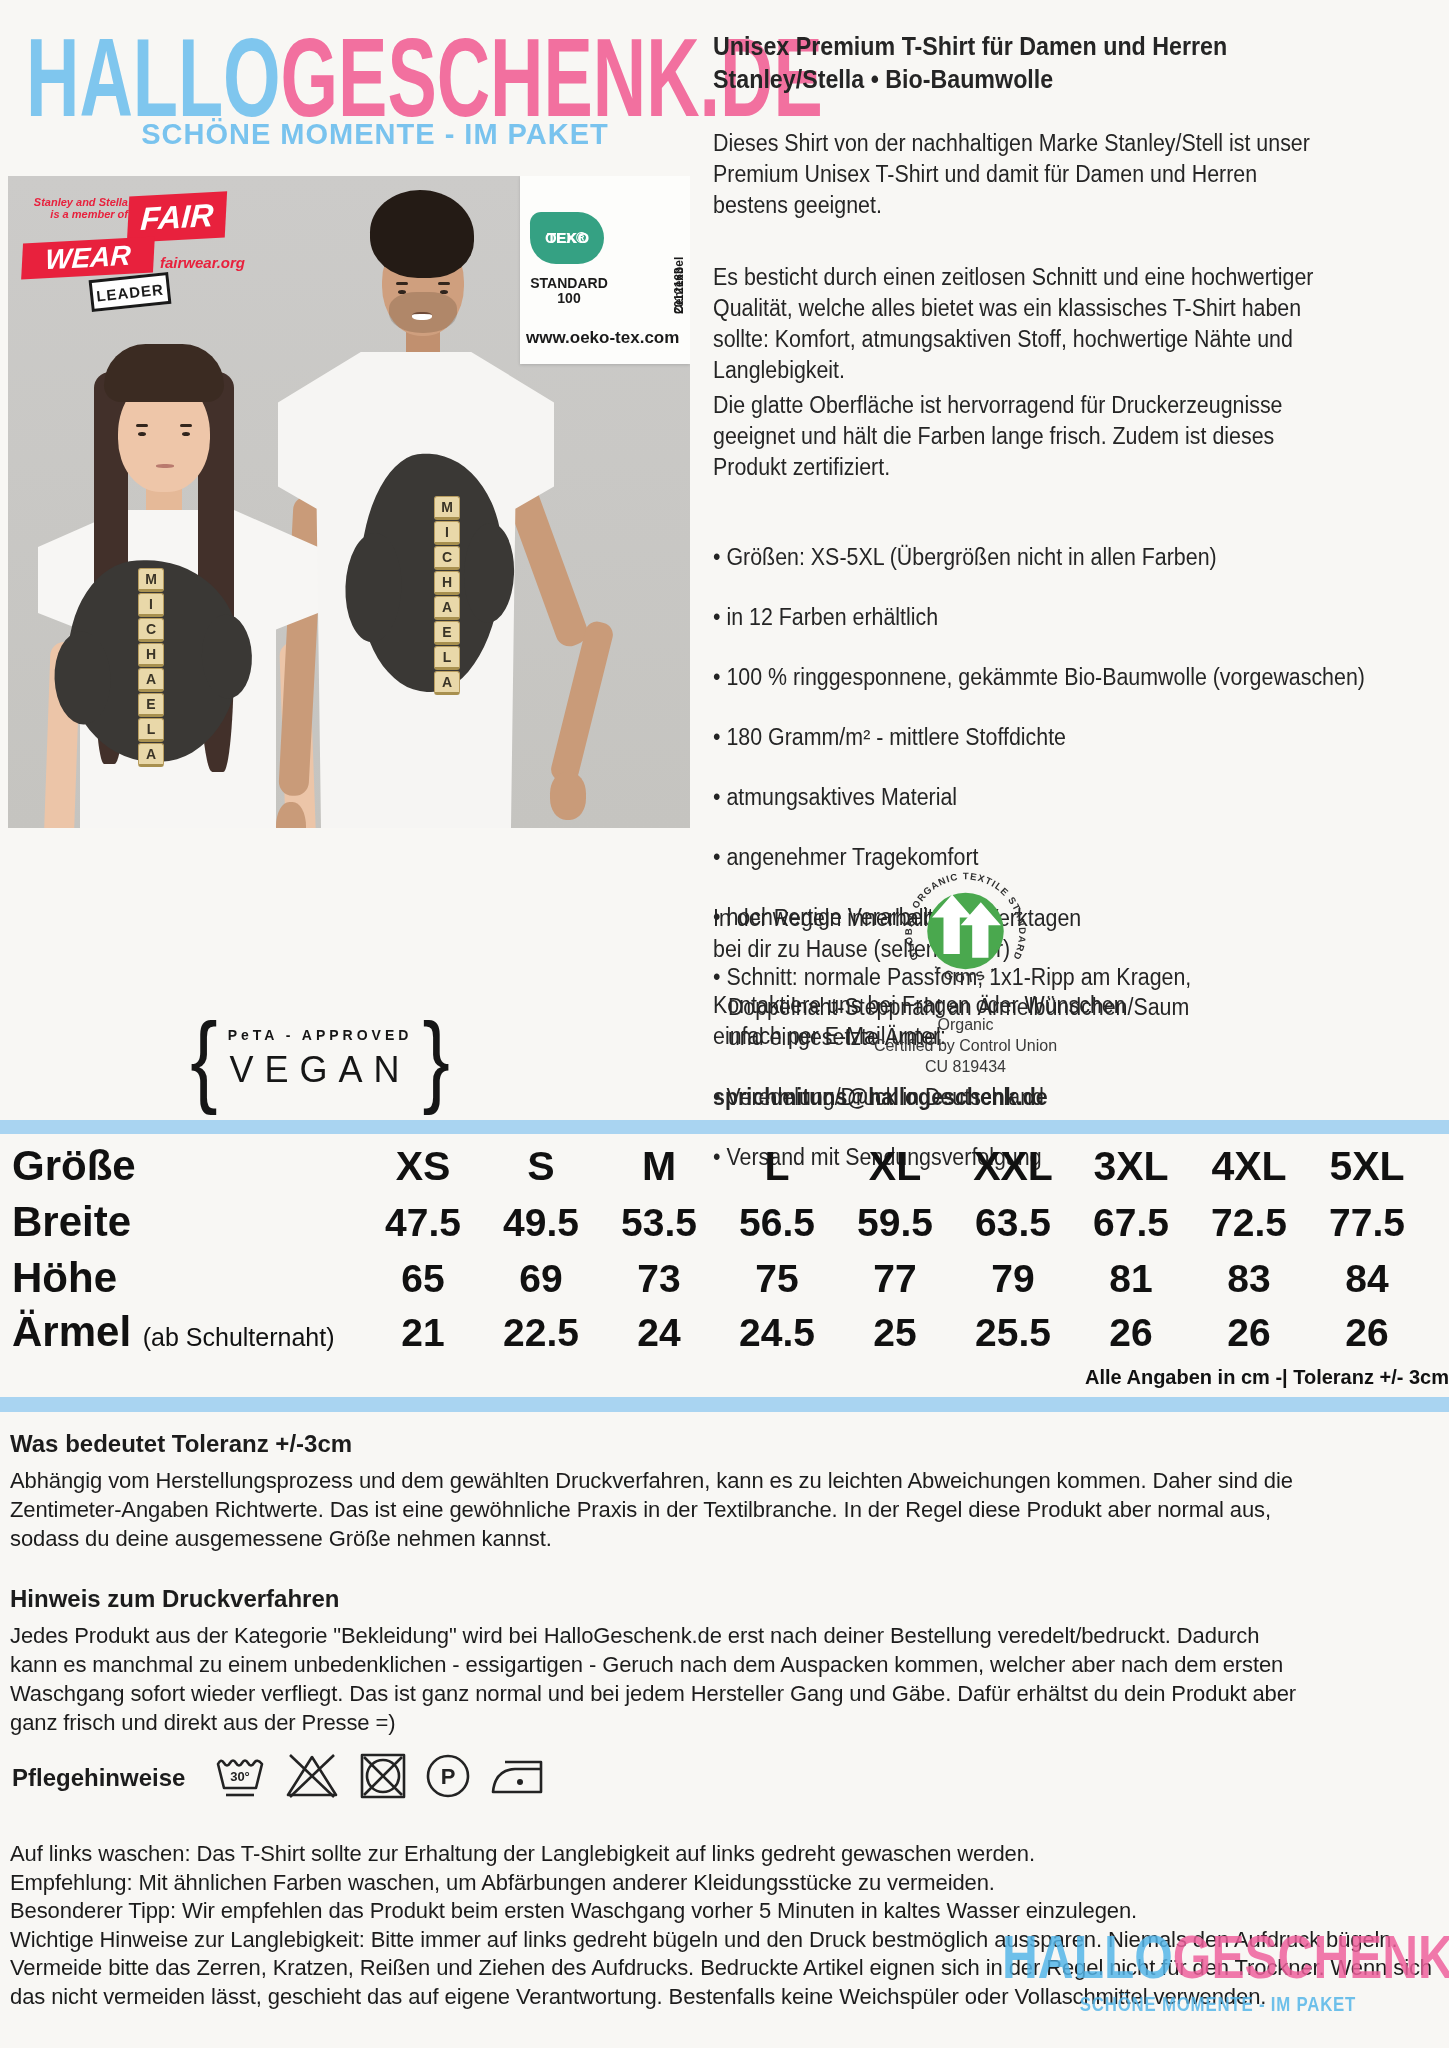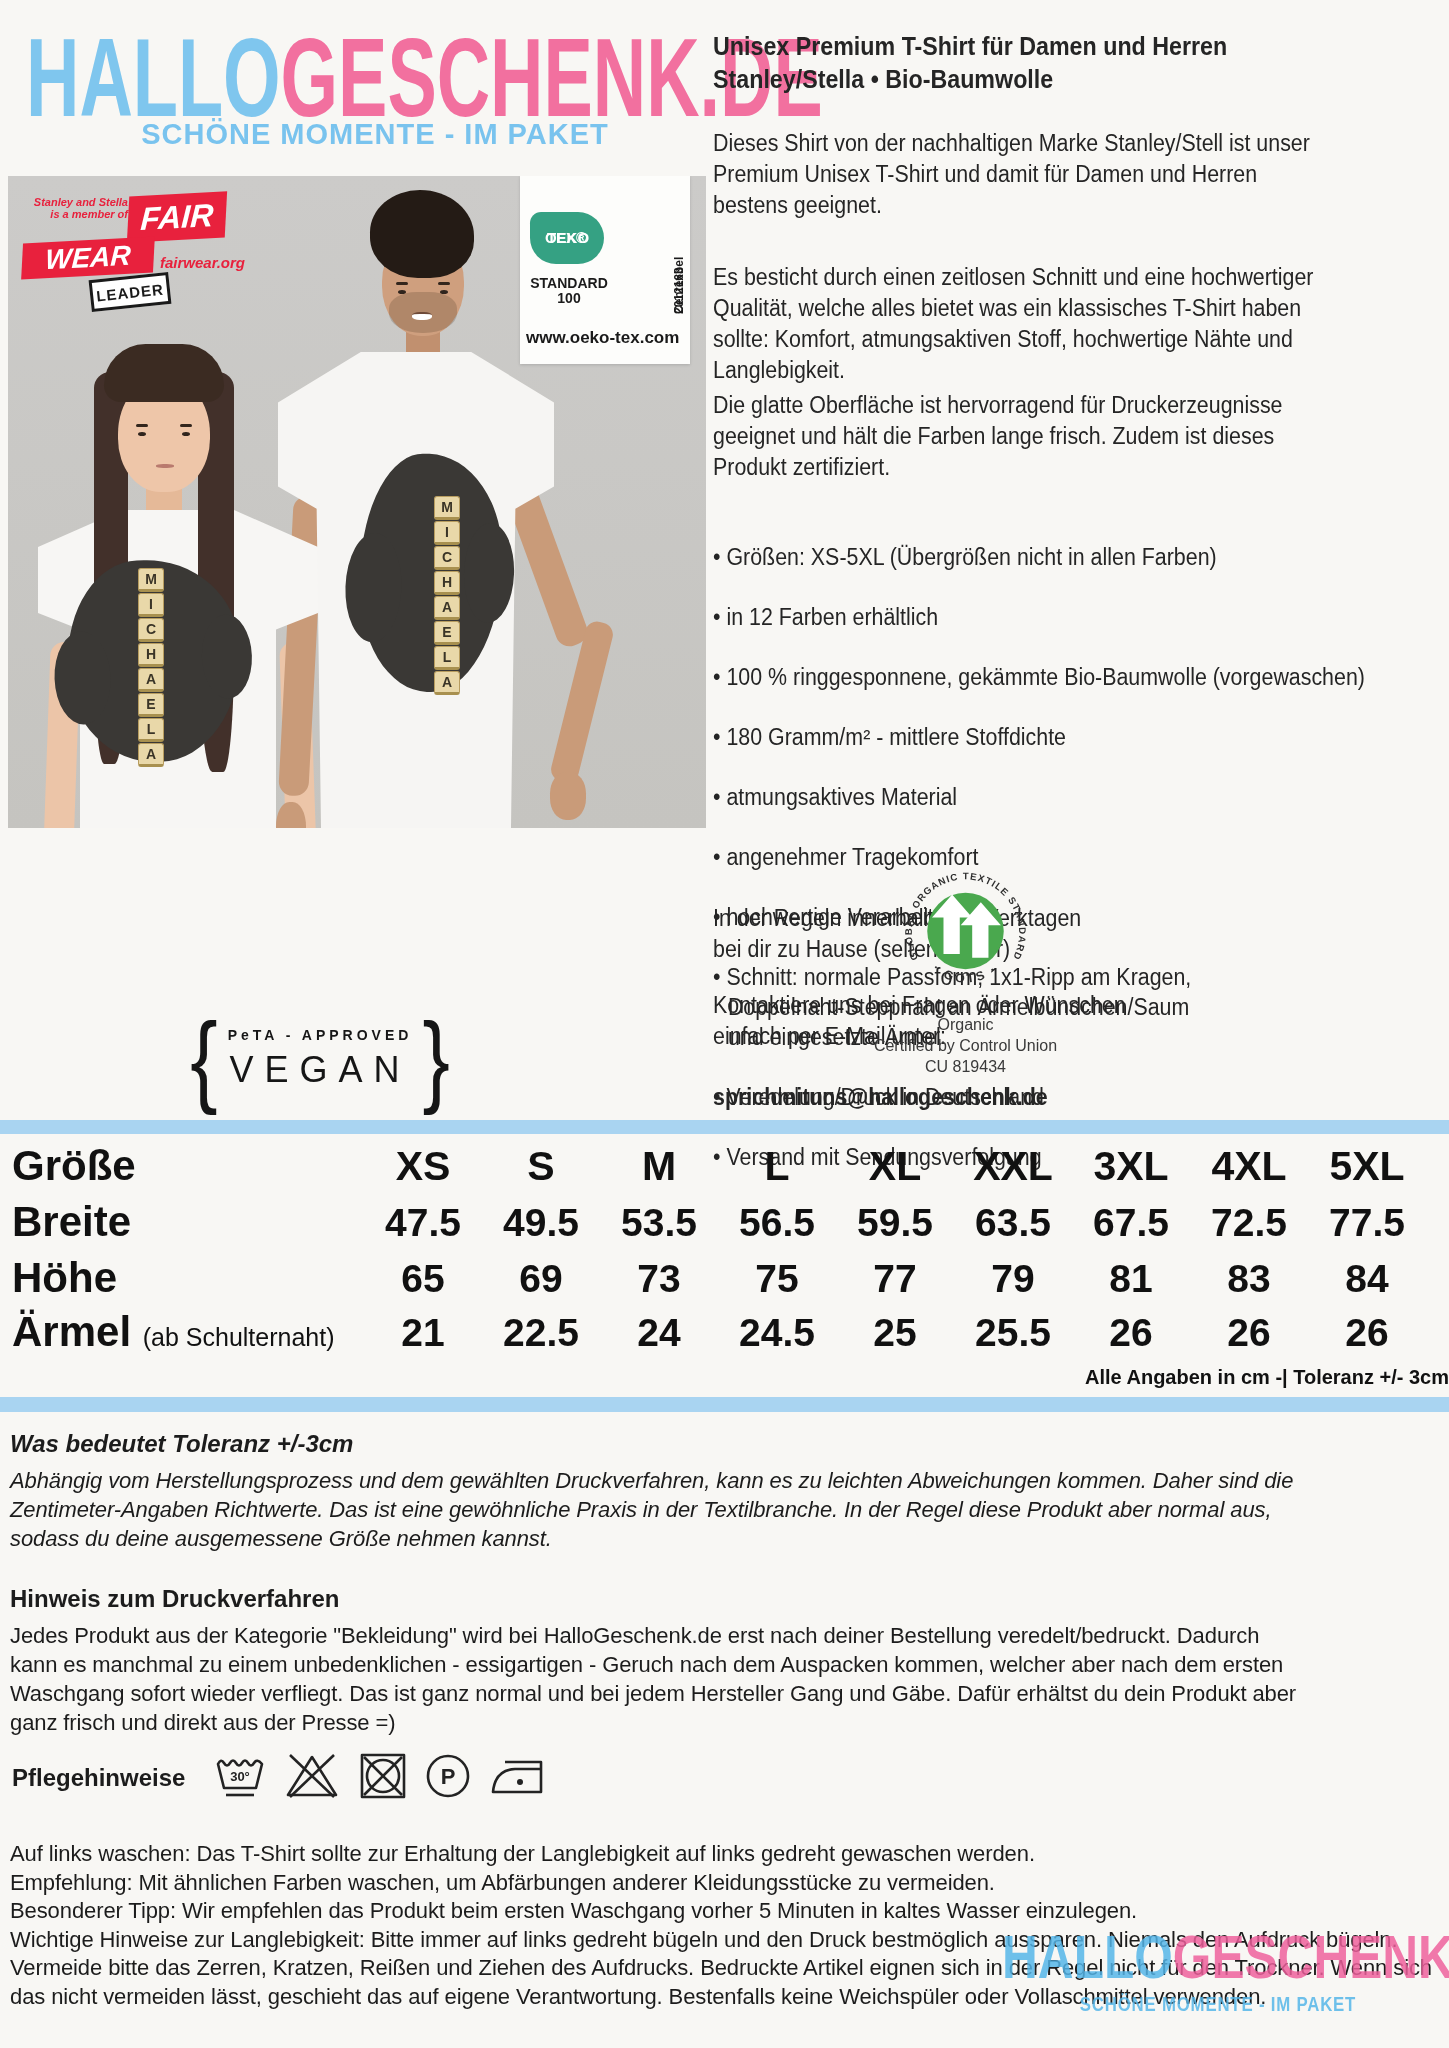--- a/index.html
+++ b/index.html
@@ -7,21 +7,21 @@
   #canvas{position:relative;width:1449px;height:2048px;background:#f8f7f4;overflow:hidden;margin:0 auto;}
   .abs{position:absolute;}
 
   
   #brand{left:26px;top:22px;width:1000px;transform:scaleX(.66);transform-origin:0 0;}
   #brand .big{font-size:112px;font-weight:bold;letter-spacing:0;line-height:1;white-space:nowrap;}
   #brand .blue{color:#7fc6ee;} #brand .pink{color:#f2709f;}
   #tagline{left:70px;top:118px;width:610px;text-align:center;font-size:29px;font-weight:bold;letter-spacing:1px;color:#79c3ee;}
 
   
-  #photo{left:8px;top:176px;width:682px;height:652px;background:linear-gradient(#cccbc9,#c5c4c0);overflow:hidden;padding-left:16px;}
+  #photo{left:8px;top:176px;width:682px;height:652px;background:linear-gradient(#cccbc9,#c5c4c0);overflow:hidden;}
   #photo *{position:absolute;}
 
   
   .fw-member{left:20px;top:20px;width:100px;text-align:right;color:#e8213d;font-size:11px;font-weight:bold;font-style:italic;line-height:12px;}
   .fw-fair{left:120px;top:18px;width:98px;height:46px;background:#e8213d;color:#fff;font-size:32px;font-weight:800;font-style:italic;display:flex;align-items:center;justify-content:center;transform:rotate(-3deg) skewX(-6deg);}
   .fw-wear{left:14px;top:64px;width:132px;height:36px;background:#e8213d;color:#fff;font-size:28px;font-weight:800;font-style:italic;display:flex;align-items:center;justify-content:center;transform:rotate(-3deg) skewX(-6deg);}
   .fw-site{left:152px;top:78px;color:#e8213d;font-size:15px;font-weight:bold;font-style:italic;}
   .fw-leader{left:82px;top:100px;width:74px;height:26px;border:3px solid #1a1a1a;background:#fff;color:#1a1a1a;font-size:15px;font-weight:bold;display:flex;align-items:center;justify-content:center;transform:rotate(-6deg);letter-spacing:1px;}
 
   
@@ -105,21 +105,21 @@
   .tlabel{font-weight:bold;font-size:42px;white-space:nowrap;}
   .tsub{font-weight:normal;font-size:25px;}
   .tval{font-weight:bold;font-size:39px;text-align:center;}
   .thead{font-weight:bold;font-size:41px;text-align:center;}
   #trow-size{top:1142px;} #trow-breite{top:1198px;} #trow-hoehe{top:1254px;} #trow-aermel{top:1308px;}
   #table-note{top:1366px;left:0;width:1449px;text-align:right;font-size:20px;font-weight:bold;color:#111;}
 
   
   .note-h{font-size:24px;font-weight:bold;color:#1c1c1c;margin-bottom:8px;}
   .note-b{font-size:22px;line-height:29px;letter-spacing:-.1px;color:#1c1c1c;white-space:pre-line;}
-  #note1{left:10px;top:1430px;width:1434px;font-style:italic;}
+  #note1{left:10px;top:1430px;width:1434px;}
   #note2{left:10px;top:1585px;width:1434px;}
 
   
   #care{left:12px;top:1748px;width:900px;display:flex;align-items:center;}
   #care-label{font-size:24px;font-weight:bold;color:#1c1c1c;margin-right:28px;}
   #care .ic{margin-right:14px;}
 
   
   #footer{left:10px;top:1840px;width:1434px;font-size:22px;line-height:28.5px;letter-spacing:-.1px;color:#1c1c1c;}
   #footer b{font-weight:normal;}

